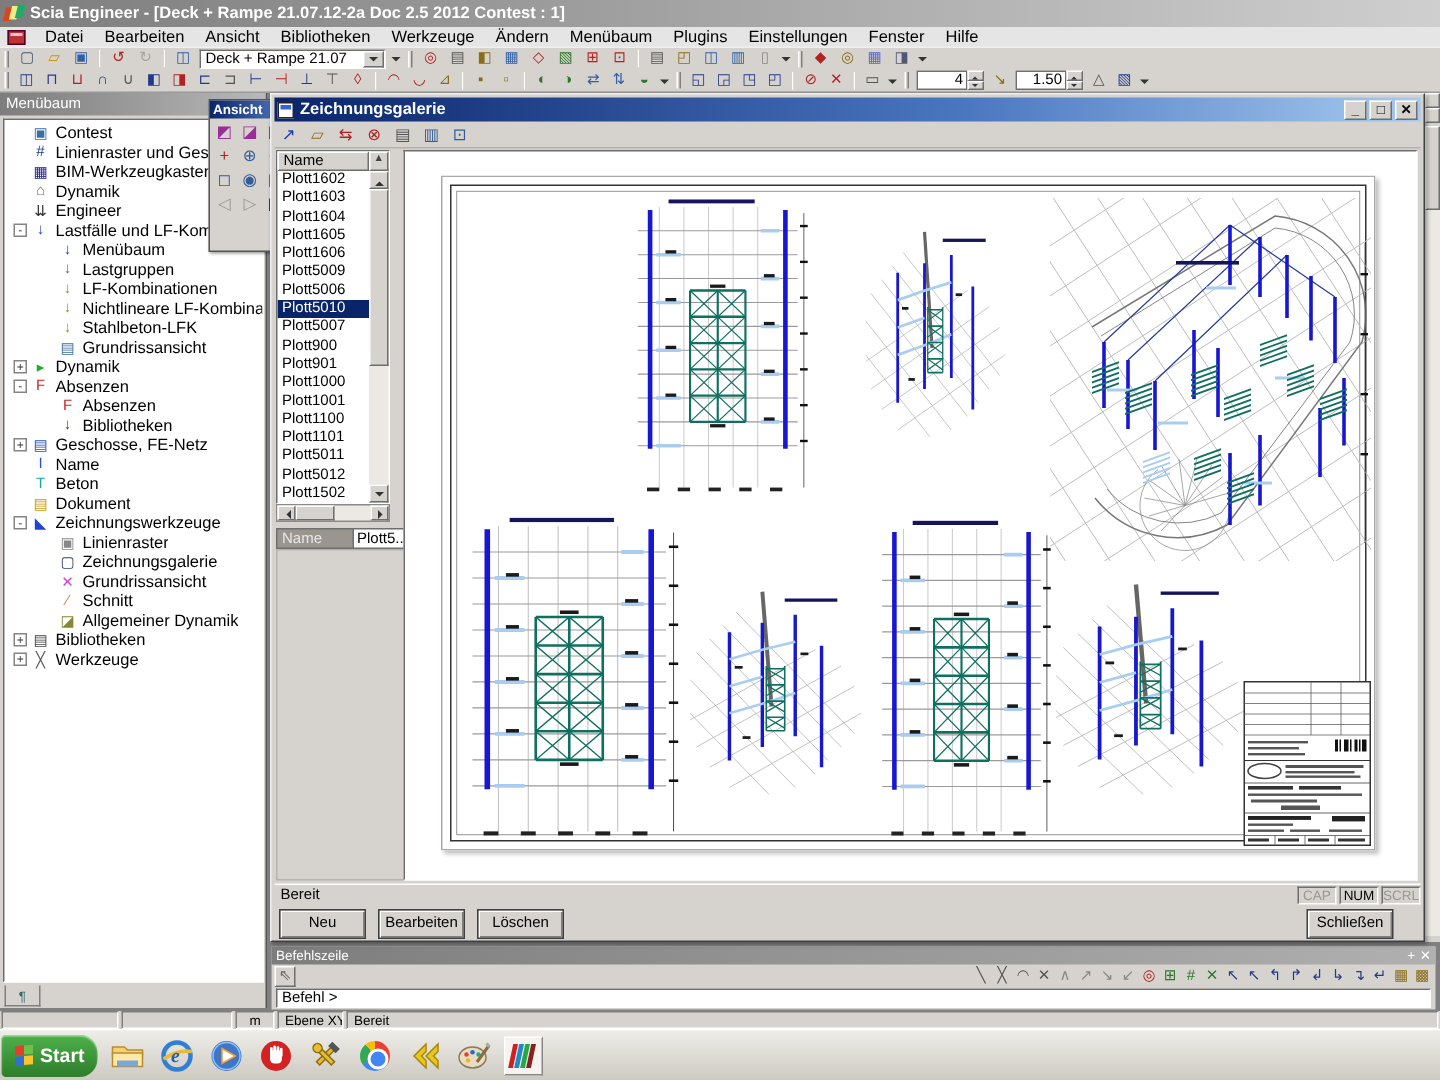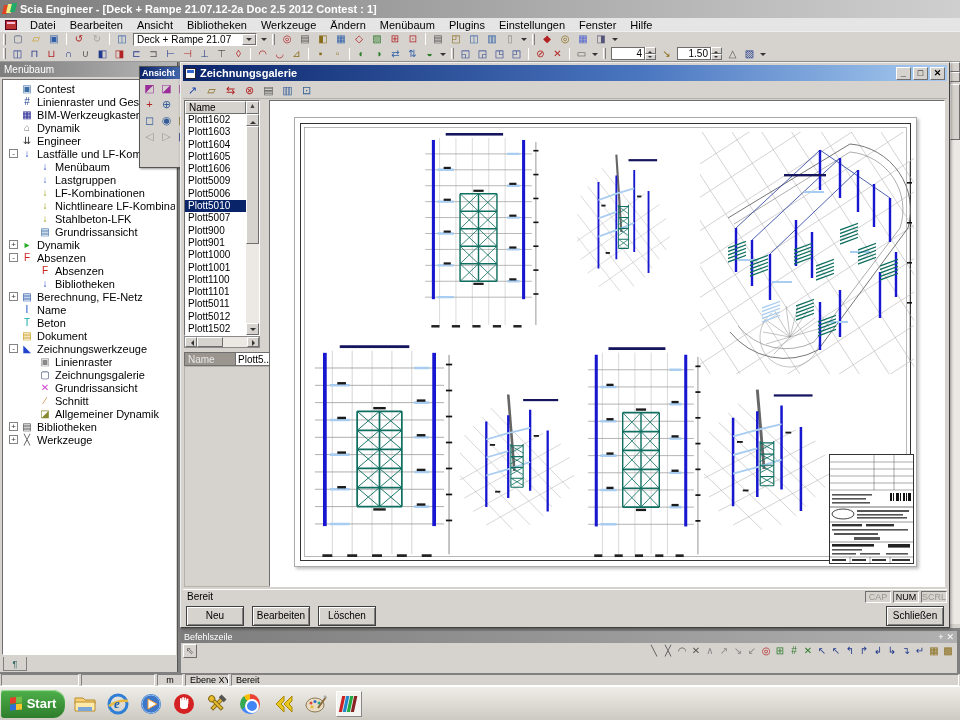--- a/index.html
+++ b/index.html
@@ -120,21 +120,21 @@
     border-top:1px solid #fff;background:#d6d3ce;padding-left:4px;font-size:10px;}
   .kcell{width:26px;height:12px;border:1px solid;border-color:#6e6e6e #fff #fff #6e6e6e;font-size:9px;
     text-align:center;margin-left:2px;color:#000;}
   .kcell.off{color:#9a968f;}
   .dbuttons{position:absolute;left:2px;right:2px;top:541px;height:23px;display:flex;align-items:center;
     gap:8px;padding-left:3px;}
   .btn{width:58px;height:20px;background:#d6d3ce;border:1px solid #404040;
     box-shadow:inset 1px 1px 0 #fff,inset -1px -1px 0 #808080;display:flex;align-items:center;
     justify-content:center;font-size:10px;}
   .btn::first-letter{text-decoration:underline;}
-  .btn.close{margin-left:auto;margin-right:3px;}
+  .btn.close{margin-left:auto;margin-right:18px;}
 
   
   .rstrip{position:absolute;left:950px;top:0;width:10px;height:566px;background:#d6d3ce;}
   .rstrip .rbtn{height:10px;border:1px solid;border-color:#fff #6e6e6e #6e6e6e #fff;background:#d6d3ce;}
   .rstrip .rtrack{position:absolute;top:22px;bottom:4px;left:0;right:0;background:#ece9e4;}
   .rstrip .rthumb{position:absolute;top:0;left:0;right:0;height:56px;border:1px solid;
     border-color:#fff #6e6e6e #6e6e6e #fff;background:#d6d3ce;}
 
   
   .cmdpanel{position:absolute;left:180px;top:568px;width:778px;height:44px;background:#d6d3ce;
@@ -430,21 +430,21 @@
 
           <div class="trow d2">
             <span class="exp"></span>
             <span class="tico clr" style="color: rgb(34, 68, 204);">↓</span>
             <span class="tlbl">Bibliotheken</span>
           </div>
 
           <div class="trow">
             <span class="exp">+</span>
             <span class="tico clr" style="color: rgb(34, 85, 170);">▤</span>
-            <span class="tlbl">Berechnung, FE-Netz</span>
+            <span class="tlbl">Geschosse, FE-Netz</span>
           </div>
 
           <div class="trow">
             <span class="exp"></span>
             <span class="tico clr" style="color: rgb(34, 85, 204);">I</span>
             <span class="tlbl">Name</span>
           </div>
 
           <div class="trow">
             <span class="exp"></span>
@@ -888,20 +888,23 @@
             <span class="ico2 clr" style="color: rgb(34, 58, 140);">↰</span>
             <span class="ico2 clr" style="color: rgb(34, 58, 140);">↱</span>
             <span class="ico2 clr" style="color: rgb(34, 58, 140);">↲</span>
             <span class="ico2 clr" style="color: rgb(34, 58, 140);">↳</span>
             <span class="ico2 clr" style="color: rgb(34, 58, 140);">↴</span>
             <span class="ico2 clr" style="color: rgb(34, 58, 140);">↵</span>
             <span class="ico2 clr" style="color: rgb(138, 109, 27);">▦</span>
             <span class="ico2 clr" style="color: rgb(138, 109, 27);">▩</span>
           </span>
       </div>
+      <div class="cmdinput">
+        <input readonly="" value="Befehl &gt;" style="">
+      </div>
     </div>
   </div>
 
   <div class="statusbar">
     <span class="scell" style="width:78px;"></span>
     <span class="scell" style="width:74px;"></span>
     <span class="scell" style="width:26px;justify-content:center;">m</span>
     <span class="scell" style="width:44px;">Ebene XY</span>
     <span class="scell" style="flex:1;">Bereit</span>
   </div>

